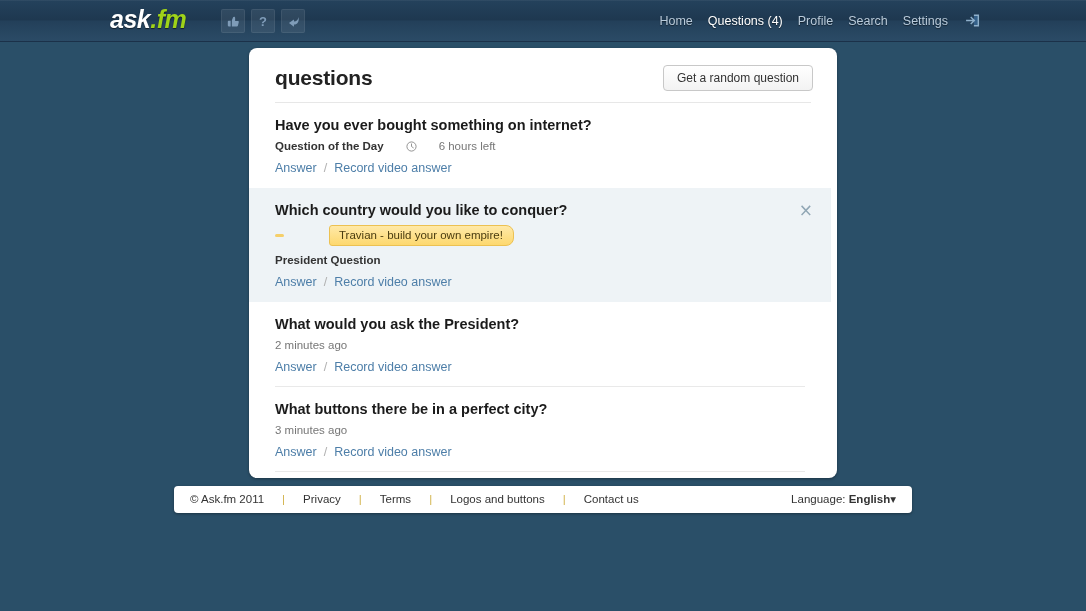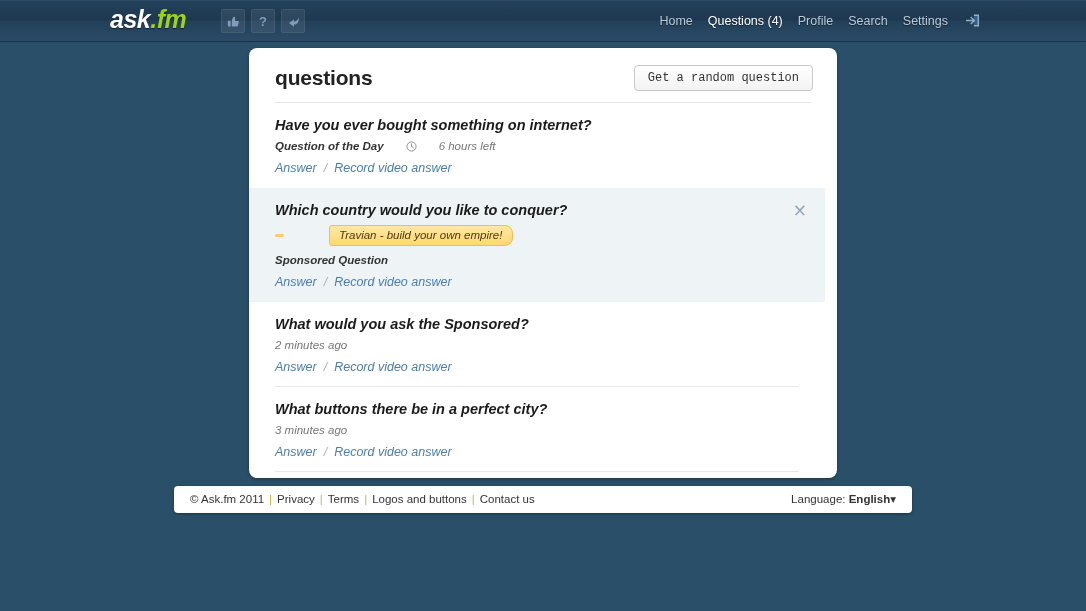--- a/index.html
+++ b/index.html
@@ -112,38 +112,38 @@
     justify-content: space-between;
     padding: 17px 24px 11px 26px;
   }
   .page-title {
     font-size: 21px;
     font-weight: bold;
     color: #222222;
     letter-spacing: -0.2px;
   }
   .random-btn {
-    font-family: Liberation Mono, monospace;
+    font-family: Liberation Sans, sans-serif;
     font-size: 12px;
     color: #333333;
     background: linear-gradient(to bottom, #ffffff 0%, #f3f3f3 100%);
     border: 1px solid #c8c8c8;
     border-radius: 4px;
     padding: 5px 13px;
     cursor: pointer;
     white-space: nowrap;
   }
   .head-rule {
     height: 1px;
     background: #e7e7e7;
     margin: 0 26px;
   }
 
   
-  .qlist { padding: 0 12px 0 0; font-style: italic; }
+  .qlist { padding: 0 6px 0 0; }
 
   .qitem {
     padding: 14px 26px 13px 26px;
     position: relative;
   }
   .qitem .rule {
     position: absolute;
     left: 26px;
     right: 26px;
     bottom: 0;
@@ -242,21 +242,21 @@
     justify-content: space-between;
     padding: 0 16px;
     box-sizing: border-box;
     box-shadow: 0 1px 3px rgba(0,0,0,0.35);
   }
   .footer-links {
     font-size: 11.5px;
     color: #333333;
     display: flex;
     align-items: center;
-    gap: 5px;
+    gap: 18px;
   }
   .footer-links a {
     color: #333333;
     text-decoration: none;
   }
   .footer-links .bar { color: #d2b24a; }
   .footer-lang {
     font-size: 11.5px;
     color: #333333;
     white-space: nowrap;
@@ -337,32 +337,32 @@
         </div>
       </div>
 
       <div class="qitem sponsored">
         <div class="qtitle">Which country would you like to conquer?</div>
         <div class="ad-badge-wrap">
           <span class="ad-pin"></span>
           <a href="#" class="ad-badge">Travian - build your own empire!</a>
         </div>
         <div class="qmeta">
-          <span class="sponsor-label">Sponsored Question</span>
+          <span class="sponsor-label">President Question</span>
         </div>
         <div class="qactions">
           <a href="#">Answer</a>
           <span class="sep">/</span>
           <a href="#">Record video answer</a>
         </div>
         <span class="close-x">×</span>
       </div>
 
       <div class="qitem">
-        <div class="qtitle">What would you ask the Sponsored?</div>
+        <div class="qtitle">What would you ask the President?</div>
         <div class="qmeta">
           <span>2 minutes ago</span>
         </div>
         <div class="qactions">
           <a href="#">Answer</a>
           <span class="sep">/</span>
           <a href="#">Record video answer</a>
         </div>
         <span class="rule"></span>
       </div>

